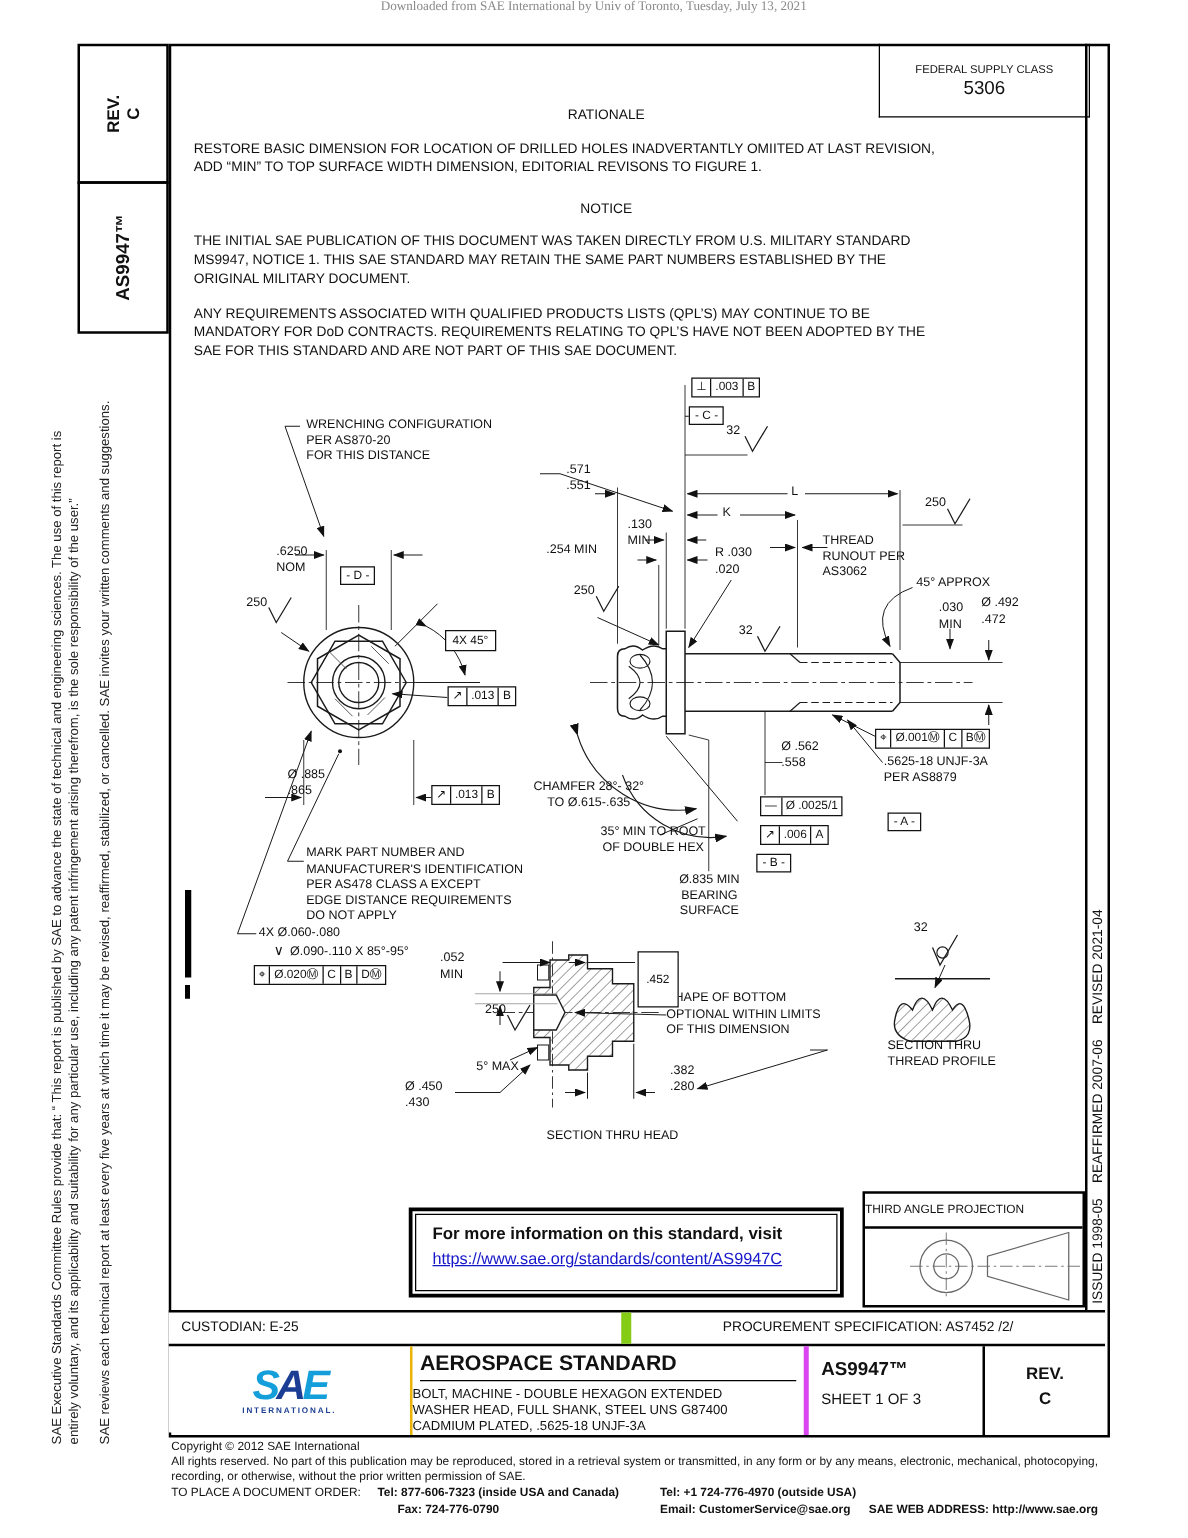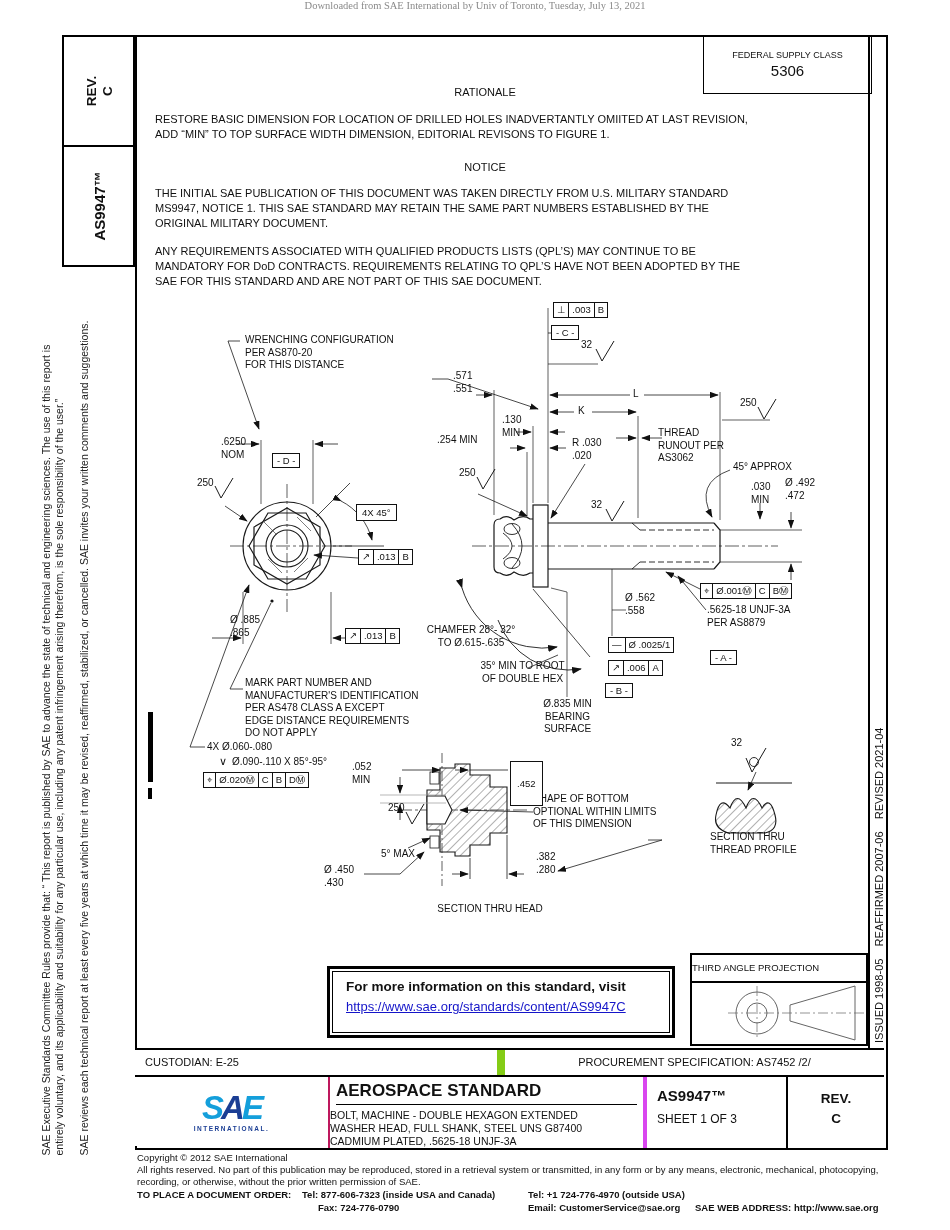--- a/index.html
+++ b/index.html
@@ -377,21 +377,21 @@
   </div>
 
   <div class="abs" style="left:135px;top:1048px;width:749px;height:98px;border-top:2px solid #000;box-sizing:border-box;z-index:6;background:#fff;">
 
     <div style="display:flex;height:27px;border-bottom:2px solid #000;box-sizing:border-box;">
       <div style="width:370px;border-right:8px solid #84cc16;font-size:11px;line-height:25px;padding-left:10px;box-sizing:border-box;">CUSTODIAN: E-25</div>
       <div style="flex:1;font-size:11px;line-height:25px;text-align:center;">PROCUREMENT SPECIFICATION: AS7452 /2/</div>
     </div>
 
     <div style="display:flex;height:71px;box-sizing:border-box;">
-      <div style="width:195px;border-right:2px solid #be185d;box-sizing:border-box;display:flex;flex-direction:column;align-items:center;justify-content:center;">
+      <div style="width:195px;border-right:2px solid #eab308;box-sizing:border-box;display:flex;flex-direction:column;align-items:center;justify-content:center;">
         <div style="font-weight:bold;font-style:italic;font-size:33px;line-height:30px;letter-spacing:-3px;">
           <span style="color:#149fdb;">S</span><span style="color:#1b3e94;">A</span><span style="color:#149fdb;">E</span>
         </div>
         <div style="font-size:6.5px;font-weight:bold;letter-spacing:1.5px;color:#1b3e94;margin-top:2px;">INTERNATIONAL.</div>
       </div>
       <div style="width:317px;border-right:4px solid #d946ef;box-sizing:border-box;text-align:left;">
         <div style="font-size:17px;font-weight:bold;padding:4px 0 3px 0;border-bottom:1.5px solid #000;margin:0 6px;">AEROSPACE STANDARD</div>
         <div style="font-size:10.5px;line-height:13px;white-space:pre-line;margin-top:4px;">BOLT, MACHINE - DOUBLE HEXAGON EXTENDED
 WASHER HEAD, FULL SHANK, STEEL UNS G87400
 CADMIUM PLATED, .5625-18 UNJF-3A</div>
@@ -401,20 +401,20 @@
         <div style="font-size:12px;margin-top:8px;">SHEET 1 OF 3</div>
       </div>
       <div style="flex:1;text-align:center;font-size:13.5px;font-weight:bold;white-space:pre-line;line-height:20px;padding-top:12px;box-sizing:border-box;">REV.
 C</div>
     </div>
   </div>
 
   <div class="abs" style="left:137px;top:1152px;font-size:9.5px;">Copyright © 2012 SAE International</div>
   <div class="abs" style="left:137px;top:1164px;font-size:9.5px;line-height:12px;white-space:pre-line;">All rights reserved. No part of this publication may be reproduced, stored in a retrieval system or transmitted, in any form or by any means, electronic, mechanical, photocopying,
 recording, or otherwise, without the prior written permission of SAE.</div>
-  <div class="abs" style="left:137px;top:1189px;font-size:9.5px;font-weight:bold;">TO PLACE A DOCUMENT ORDER:</div>
+  <div class="abs" style="left:137px;top:1189px;font-size:9.5px;font-weight:normal;">TO PLACE A DOCUMENT ORDER:</div>
   <div class="abs" style="left:302px;top:1189px;font-size:9.5px;font-weight:bold;">Tel: 877-606-7323 (inside USA and Canada)</div>
   <div class="abs" style="left:528px;top:1189px;font-size:9.5px;font-weight:bold;">Tel: +1 724-776-4970 (outside USA)</div>
   <div class="abs" style="left:302px;top:1202px;font-size:9.5px;font-weight:bold;margin-left:16px;">Fax: 724-776-0790</div>
   <div class="abs" style="left:528px;top:1202px;font-size:9.5px;font-weight:bold;">Email: CustomerService@sae.org</div>
   <div class="abs" style="left:695px;top:1202px;font-size:9.5px;font-weight:bold;">SAE WEB ADDRESS: http://www.sae.org</div>
 
 </div>
 
 </body></html>

